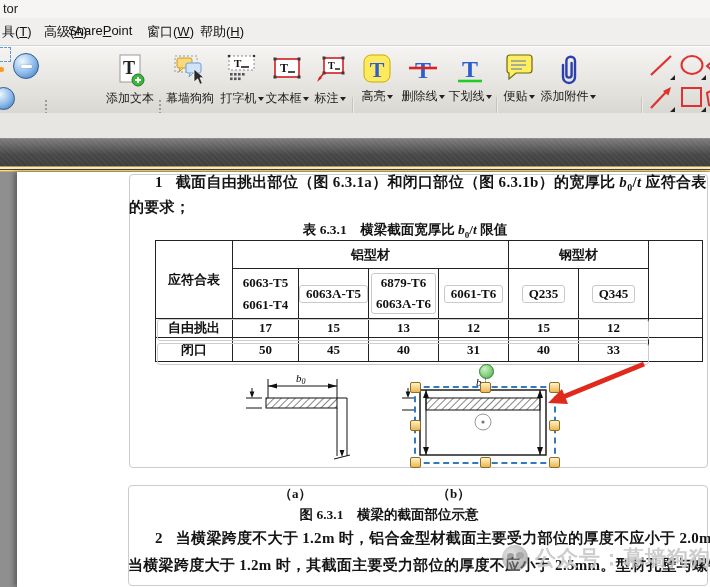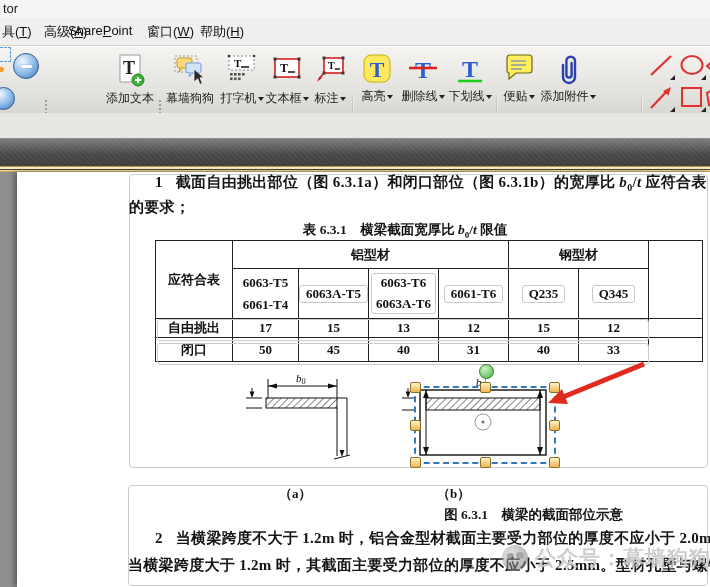--- a/index.html
+++ b/index.html
@@ -57,21 +57,21 @@
   .figsvg{position:absolute;}
   
   .selection{position:absolute;left:397px;top:214px;width:138px;height:74px;
         border:2px dashed #3579bd;z-index:5;}
   .handle{position:absolute;width:11px;height:11px;border:1px solid #8d6e25;border-radius:2px;
         background:linear-gradient(#fff3c8,#eeb64f);box-sizing:border-box;z-index:6;}
   .rot-line{position:absolute;left:50%;top:-11px;height:10px;border-left:1px dashed #8a8a8a;}
   .rot-handle{position:absolute;left:50%;top:-24px;width:13px;height:13px;margin-left:-6.5px;
         border:1px solid #2d7a2d;border-radius:50%;background:radial-gradient(circle at 35% 30%,#cdf3c4,#46b246);z-index:6;}
   .figlabel{position:absolute;font-size:13px;}
-  .caption{position:absolute;font-size:13.5px;text-align:right;}
+  .caption{position:absolute;font-size:13.5px;text-align:center;}
   
   .watermark{position:absolute;left:485px;top:372px;display:flex;align-items:center;z-index:8;}
   .wm-icon{width:26px;height:26px;border-radius:50%;opacity:.55;
         background:radial-gradient(circle at 35% 35%,#cfcfcf,#7d7d7d 70%);position:relative;}
   .wm-icon::before{content:"";position:absolute;left:5px;top:8px;width:7px;height:6px;border-radius:50%;background:#565656;}
   .wm-icon::after{content:"";position:absolute;right:4px;top:7px;width:8px;height:7px;border-radius:50%;background:#606060;}
   .wm-text{margin-left:7px;font-size:21px;font-weight:bold;letter-spacing:1px;white-space:nowrap;
         color:rgba(164,164,164,.55);text-shadow:0 0 1px rgba(255,255,255,.9);}
 </style>
 </head>
@@ -302,21 +302,21 @@
           <td colspan="4">铝型材</td>
           <td colspan="2">钢型材</td>
           <td rowspan="2"></td>
         </tr>
         <tr style="height:50px">
           <td>
                 <div>6063-T5</div>
                 <div style="margin-top:6px">6061-T4</div>
               </td>
           <td><span class="cellbox">6063A-T5</span></td>
-          <td><span class="cellbox" style="padding:1px 4px"><div>6063-T6</div><div style="margin-top:5px">6063A-T6</div></span></td>
+          <td><span class="cellbox" style="padding:1px 4px"><div>6879-T6</div><div style="margin-top:5px">6063A-T6</div></span></td>
           <td><span class="cellbox">6061-T6</span></td>
           <td><span class="cellbox">Q235</span></td>
           <td><span class="cellbox">Q345</span></td>
         </tr>
         <tr style="height:14px">
           <td>自由挑出</td>
           <td>17</td>
               <td>15</td>
               <td>13</td>
               <td>12</td>

